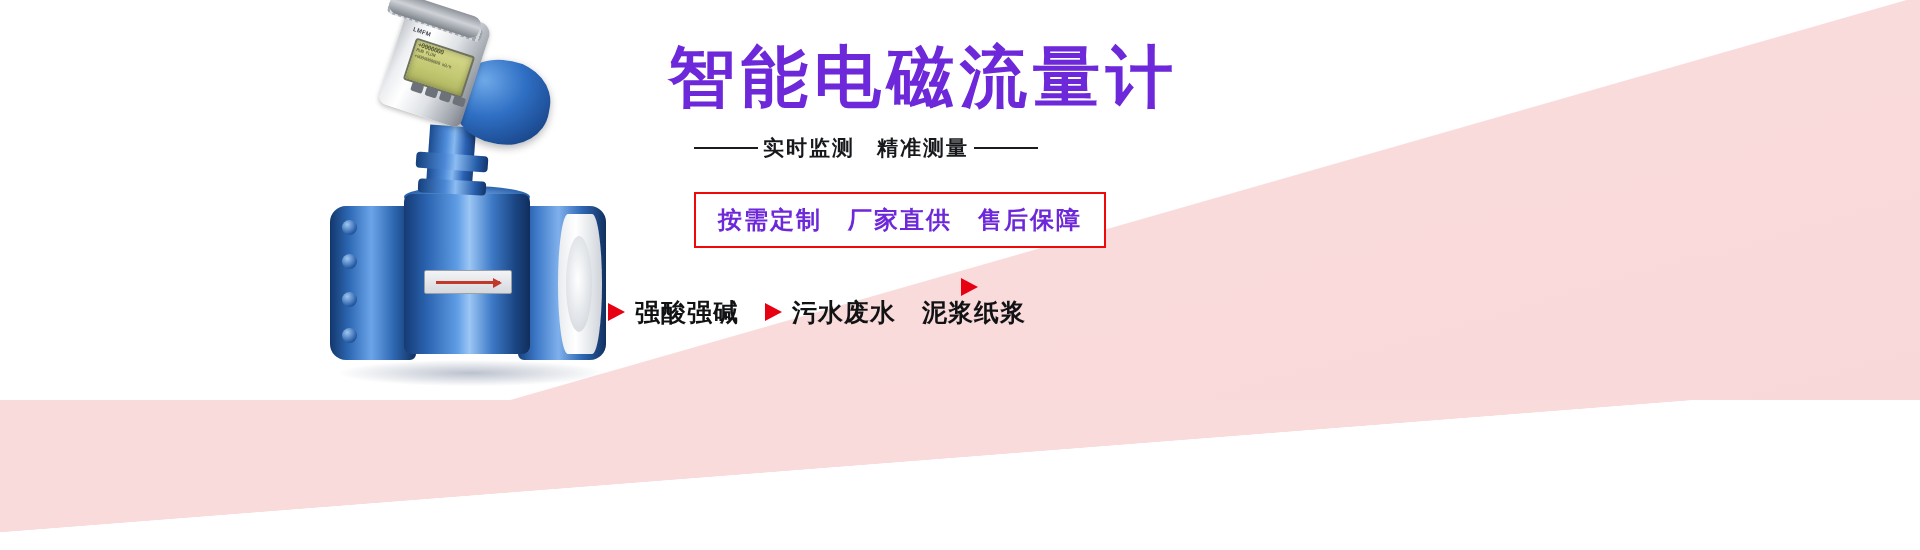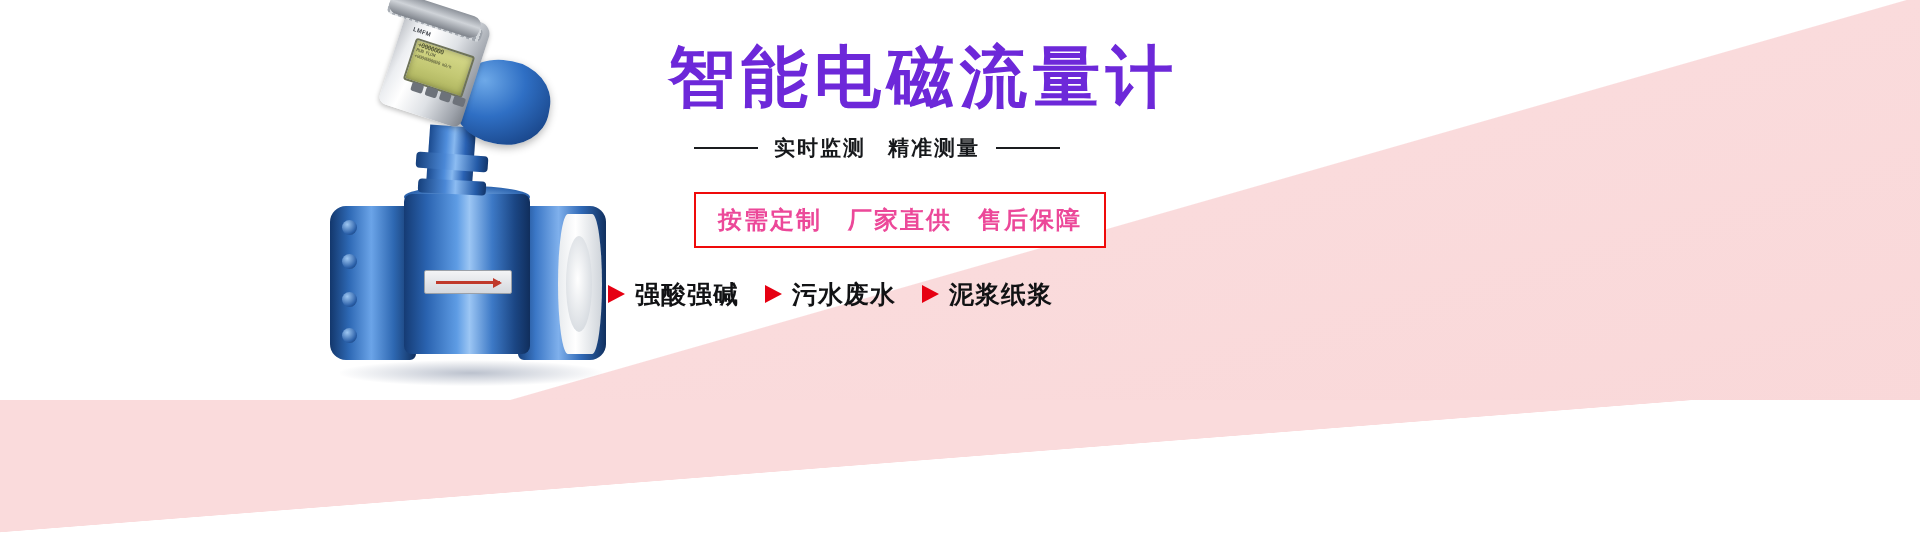--- a/index.html
+++ b/index.html
@@ -152,45 +152,45 @@
   
   .textwrap{
     position:absolute;left:660px;top:40px;width:700px;
   }
   .title{
     font-size:67px;font-weight:bold;color:#6d28d9;
     letter-spacing:6px;line-height:1.1;white-space:nowrap;
     margin:0 0 0 8px;
   }
   .subrow{
-    display:flex;align-items:center;gap:16px;margin-top:20px;margin-left:34px;
+    display:flex;align-items:center;gap:5px;margin-top:20px;margin-left:34px;
   }
   .rule{width:64px;height:2px;background:#1a1c1f;display:block;}
   .subtext{
     font-size:21px;font-weight:bold;color:#16181b;letter-spacing:2px;white-space:nowrap;
   }
   .subtext span{margin-right:22px;}
   .subtext span:last-child{margin-right:0;}
 
   .redbox{
     margin-top:30px;margin-left:34px;display:inline-block;
     border:2.5px solid #ef0a0a;background:#ffffff;
     padding:10px 22px;
   }
   .redbox .rtxt{
-    color:#ec4899;font-size:24px;font-weight:bold;letter-spacing:2px;white-space:nowrap;
+    color:#6d28d9;font-size:24px;font-weight:bold;letter-spacing:2px;white-space:nowrap;
   }
   .redbox .rtxt b{font-weight:bold;margin-right:26px;}
   .redbox .rtxt b:last-child{margin-right:0;}
 
   .features{
     margin-top:30px;margin-left:-52px;display:flex;align-items:flex-end;white-space:nowrap;
   }
   .feat{display:flex;align-items:center;margin-right:26px;}
-  .feat:last-child{margin-right:8px;}
+  .feat:last-child{margin-right:8px;flex-direction:column;}
   .tri{
     width:0;height:0;margin-right:10px;
     border-left:17px solid #e60012;
     border-top:9px solid transparent;
     border-bottom:9px solid transparent;
   }
   .feat-label{
     font-size:25px;font-weight:bold;color:#111214;letter-spacing:1px;
   }
 </style>

